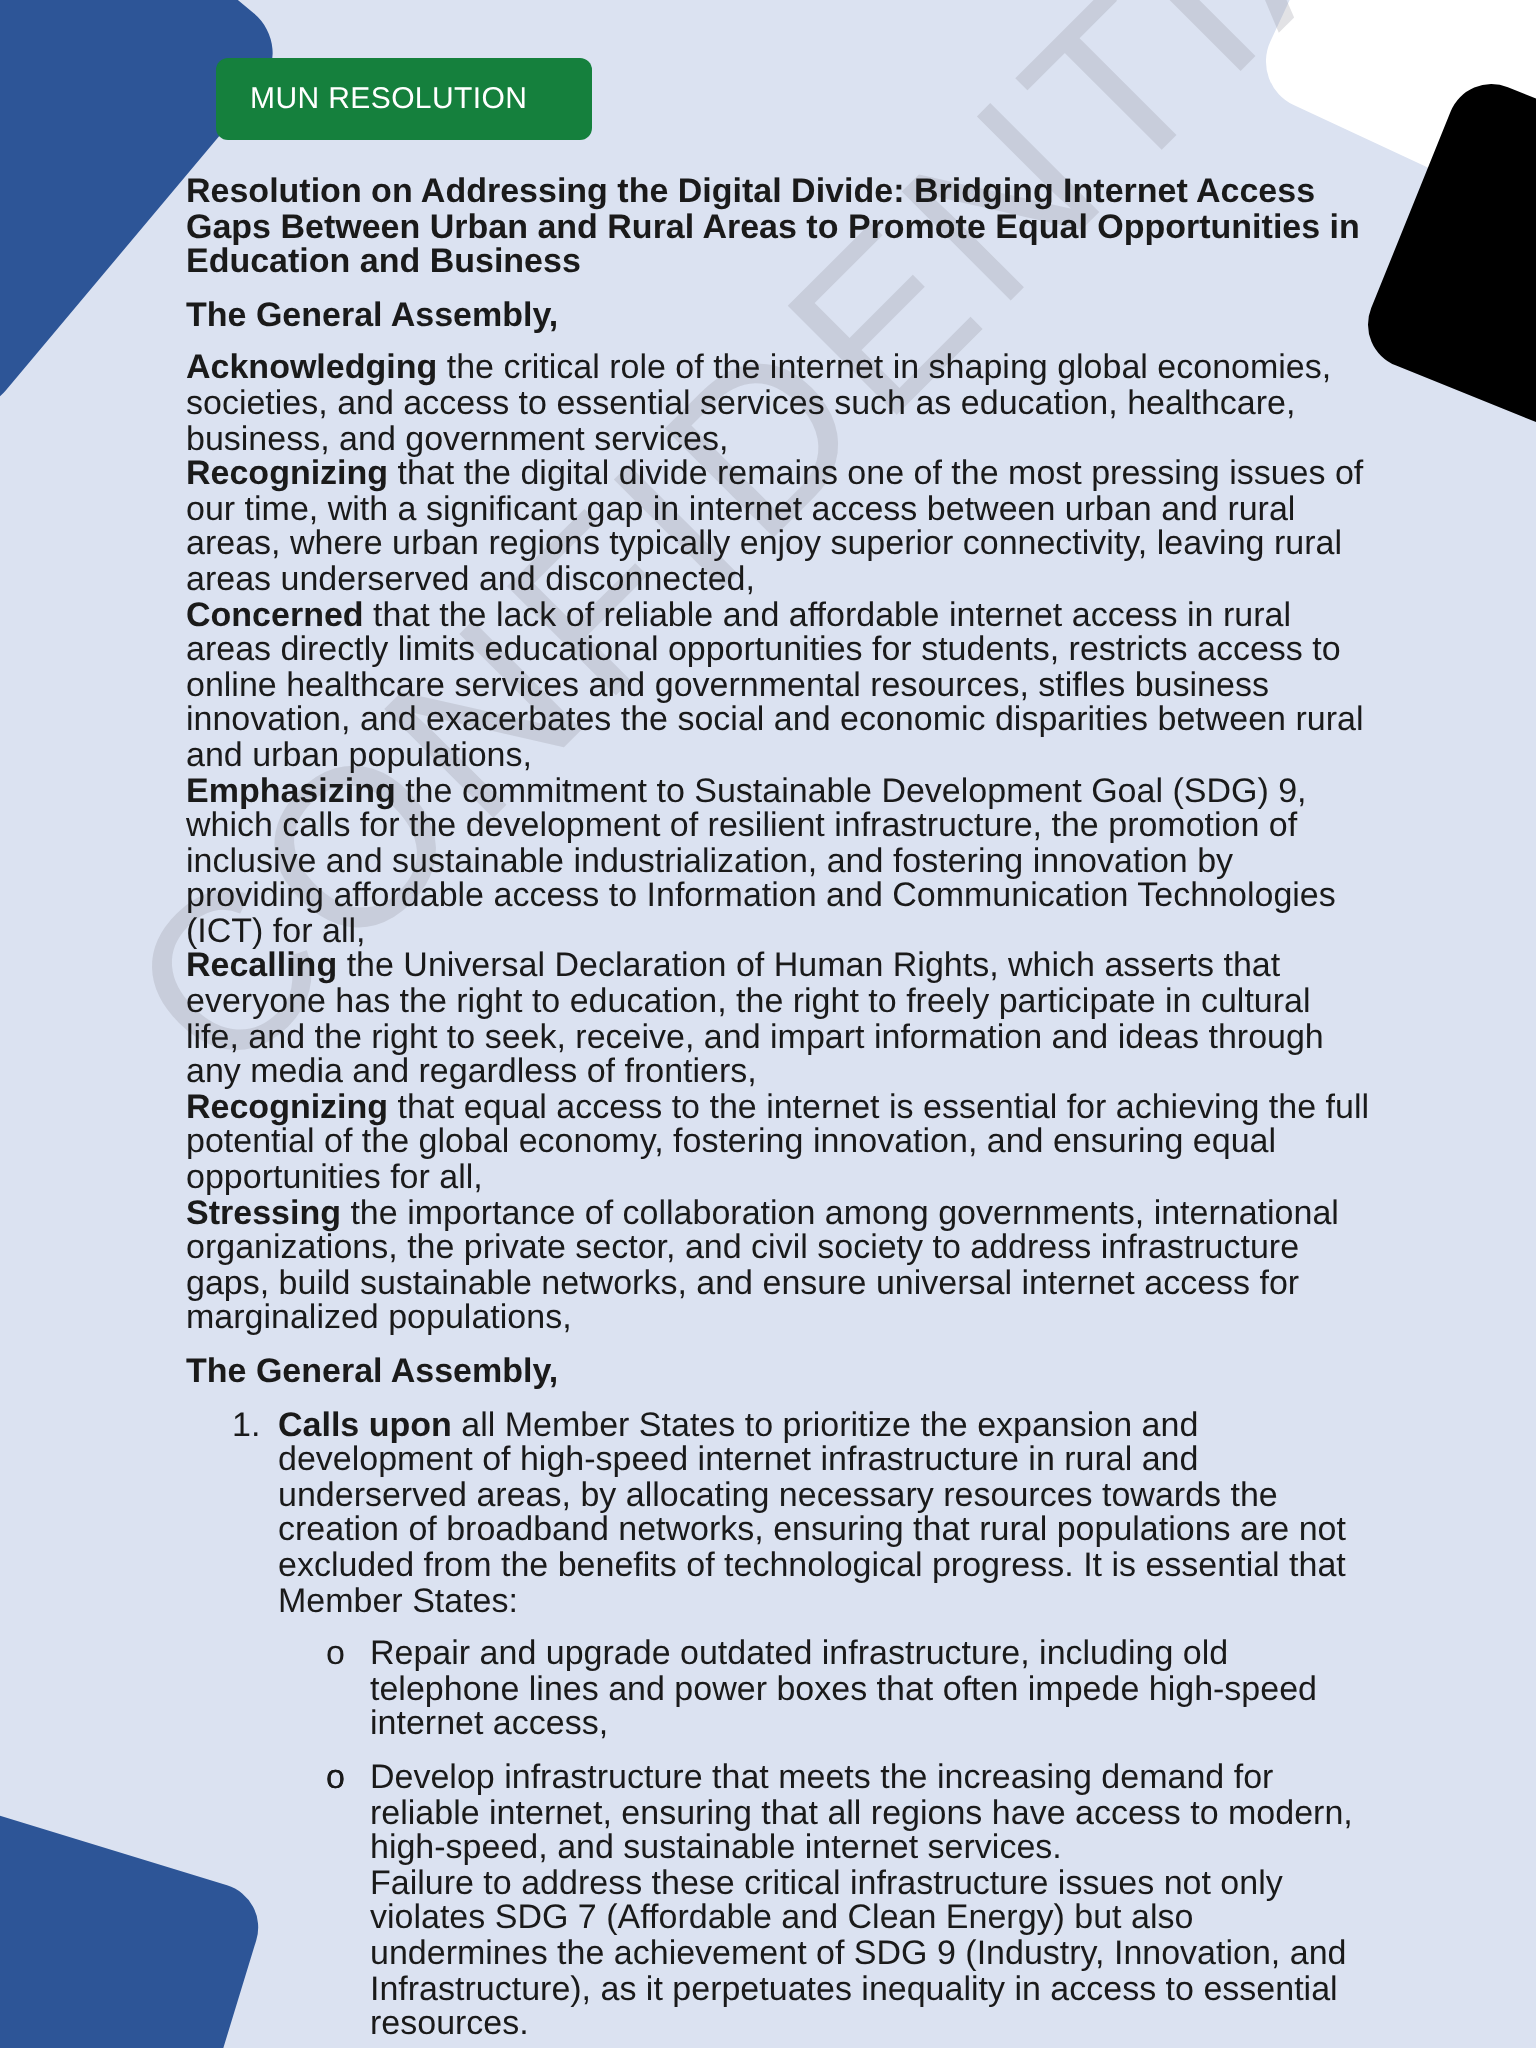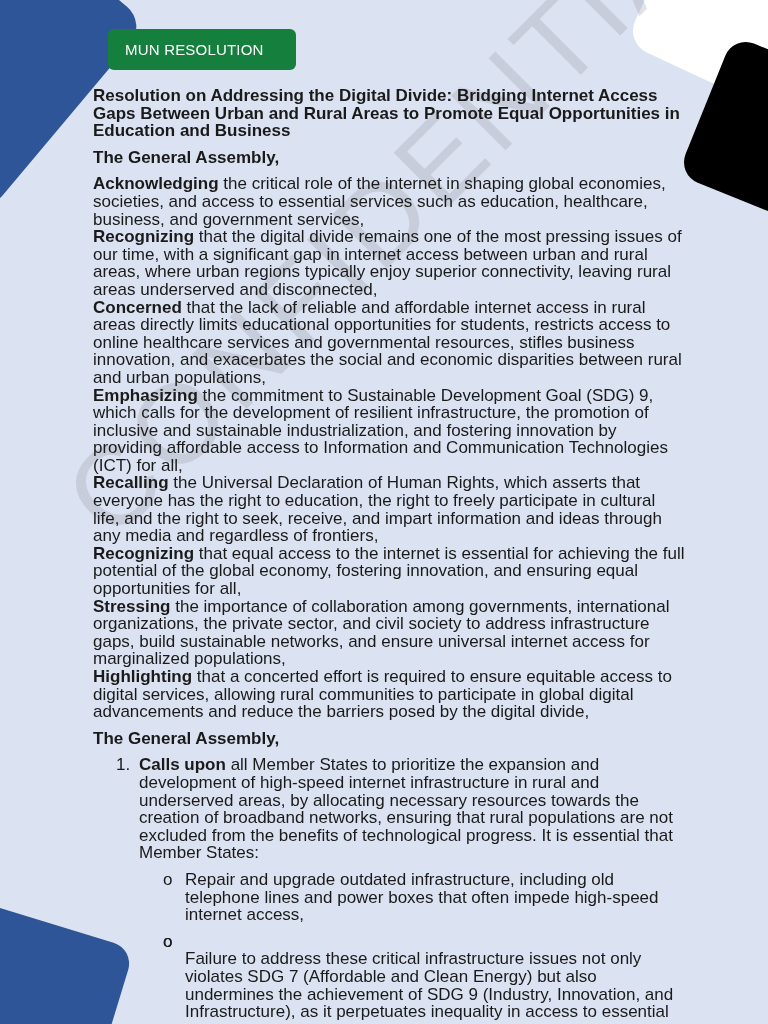--- a/index.html
+++ b/index.html
@@ -79,35 +79,34 @@
   <p class="ga">The General Assembly,</p>
 
   <div class="clauses">
     <p><span class="kw">Acknowledging</span><span> the critical role of the internet in shaping global economies, societies, and access to essential services such as education, healthcare, business, and government services,</span></p>
     <p><span class="kw">Recognizing</span><span> that the digital divide remains one of the most pressing issues of our time, with a significant gap in internet access between urban and rural areas, where urban regions typically enjoy superior connectivity, leaving rural areas underserved and disconnected,</span></p>
     <p><span class="kw">Concerned</span><span> that the lack of reliable and affordable internet access in rural areas directly limits educational opportunities for students, restricts access to online healthcare services and governmental resources, stifles business innovation, and exacerbates the social and economic disparities between rural and urban populations,</span></p>
     <p><span class="kw">Emphasizing</span><span> the commitment to Sustainable Development Goal (SDG) 9, which calls for the development of resilient infrastructure, the promotion of inclusive and sustainable industrialization, and fostering innovation by providing affordable access to Information and Communication Technologies (ICT) for all,</span></p>
     <p><span class="kw">Recalling</span><span> the Universal Declaration of Human Rights, which asserts that everyone has the right to education, the right to freely participate in cultural life, and the right to seek, receive, and impart information and ideas through any media and regardless of frontiers,</span></p>
     <p><span class="kw">Recognizing</span><span> that equal access to the internet is essential for achieving the full potential of the global economy, fostering innovation, and ensuring equal opportunities for all,</span></p>
     <p><span class="kw">Stressing</span><span> the importance of collaboration among governments, international organizations, the private sector, and civil society to address infrastructure gaps, build sustainable networks, and ensure universal internet access for marginalized populations,</span></p>
-    <p><span class="kw">Highlighting</span><span> that a concerted effort is required to ensure equitable access to digital services, allowing rural communities to participate in global digital advancements and reduce the barriers posed by the digital divide,</span></p>
   </div>
 
   <p class="ga2">The General Assembly,</p>
 
   <div class="op">
     <span class="op-num">1.</span>
     <span class="kw">Calls upon</span><span> all Member States to prioritize the expansion and development of high-speed internet infrastructure in rural and underserved areas, by allocating necessary resources towards the creation of broadband networks, ensuring that rural populations are not excluded from the benefits of technological progress. It is essential that Member States:</span>
   </div>
 
   <div class="sub">
     <span class="sub-bullet">o</span>
     <span>Repair and upgrade outdated infrastructure, including old telephone lines and power boxes that often impede high-speed internet access,</span>
   </div>
   <div class="sub">
     <span class="sub-bullet">o</span>
   </div>
   <div class="sub">
     <span class="sub-bullet">o</span>
-    <br>
+    <span>Develop infrastructure that meets the increasing demand for reliable internet, ensuring that all regions have access to modern, high-speed, and sustainable internet services.</span><br>
     <span>Failure to address these critical infrastructure issues not only violates SDG 7 (Affordable and Clean Energy) but also undermines the achievement of SDG 9 (Industry, Innovation, and Infrastructure), as it perpetuates inequality in access to essential resources.</span>
   </div>
 </div>
 
 </body></html>

